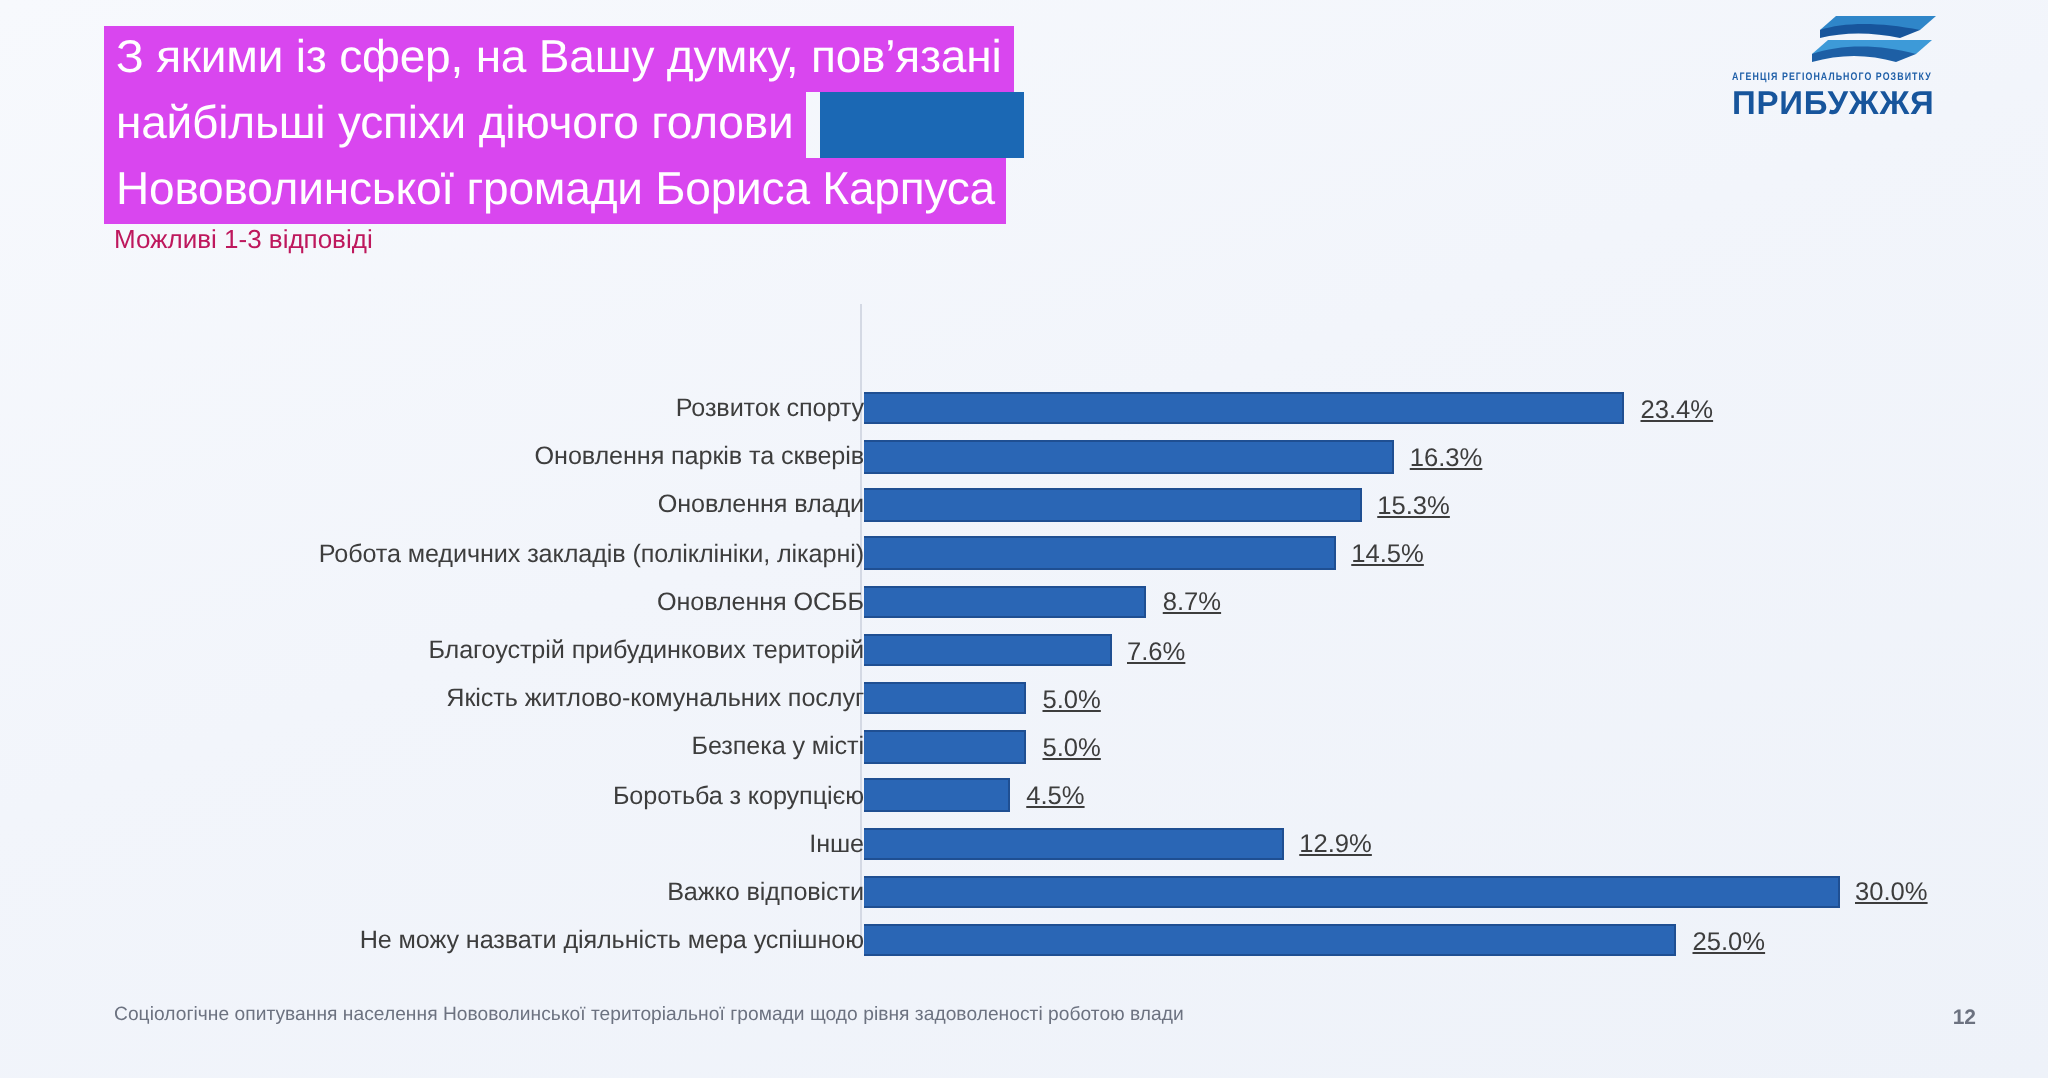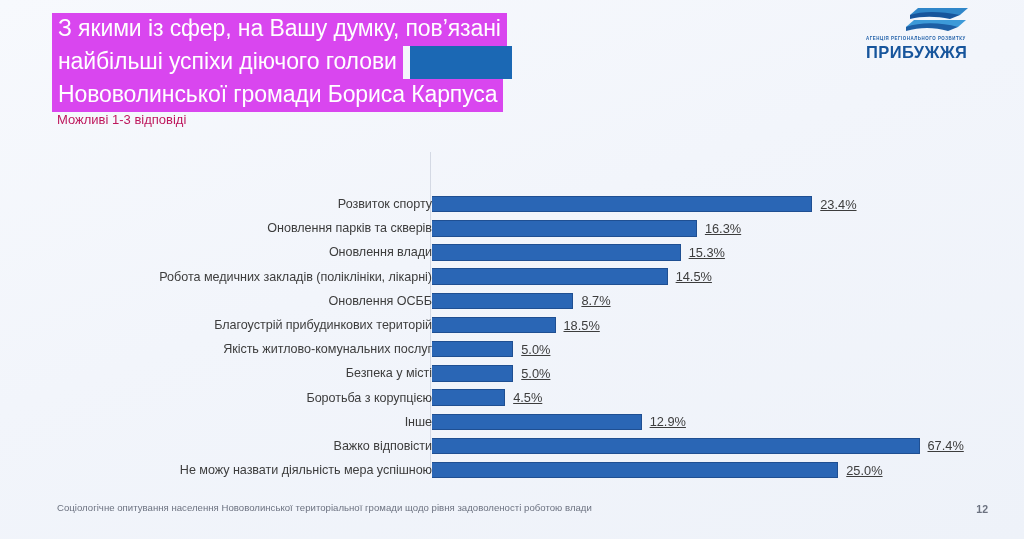--- a/index.html
+++ b/index.html
@@ -235,21 +235,21 @@
           <div class="cat-label">Оновлення ОСББ</div>
           <div class="bar-area">
             <div class="bar" style="width: 141.375px;"></div>
             <div class="bar-value">8.7%</div>
           </div>
         </div>
         <div class="row">
           <div class="cat-label">Благоустрій прибудинкових територій</div>
           <div class="bar-area">
             <div class="bar" style="width: 123.5px;"></div>
-            <div class="bar-value">18.5%</div>
+            <div class="bar-value">7.6%</div>
           </div>
         </div>
         <div class="row">
           <div class="cat-label">Якість житлово-комунальних послуг</div>
           <div class="bar-area">
             <div class="bar" style="width: 81.25px;"></div>
             <div class="bar-value">5.0%</div>
           </div>
         </div>
         <div class="row">
@@ -270,21 +270,21 @@
           <div class="cat-label">Інше</div>
           <div class="bar-area">
             <div class="bar" style="width: 209.625px;"></div>
             <div class="bar-value">12.9%</div>
           </div>
         </div>
         <div class="row">
           <div class="cat-label">Важко відповісти</div>
           <div class="bar-area">
             <div class="bar" style="width: 487.5px;"></div>
-            <div class="bar-value">67.4%</div>
+            <div class="bar-value">30.0%</div>
           </div>
         </div>
         <div class="row">
           <div class="cat-label">Не можу назвати діяльність мера успішною</div>
           <div class="bar-area">
             <div class="bar" style="width: 406.25px;"></div>
             <div class="bar-value">25.0%</div>
           </div>
         </div>
       </div>

